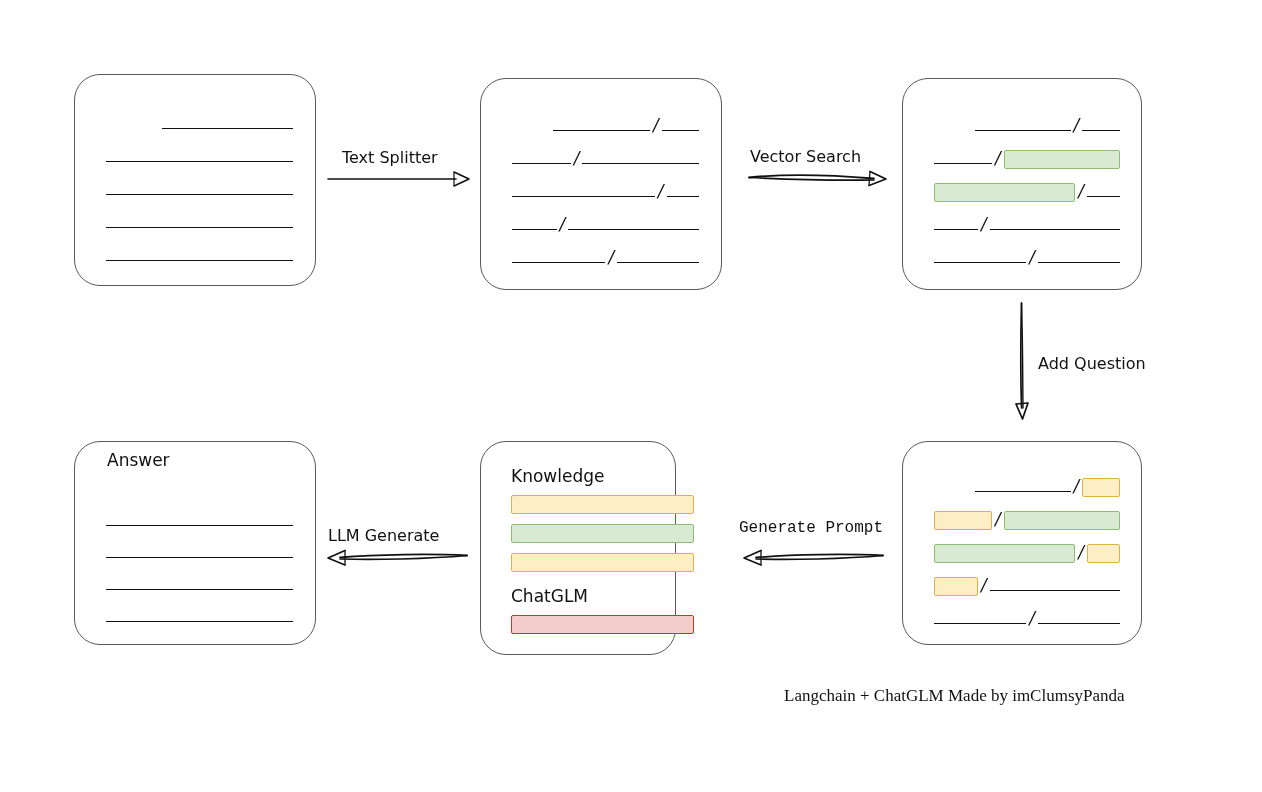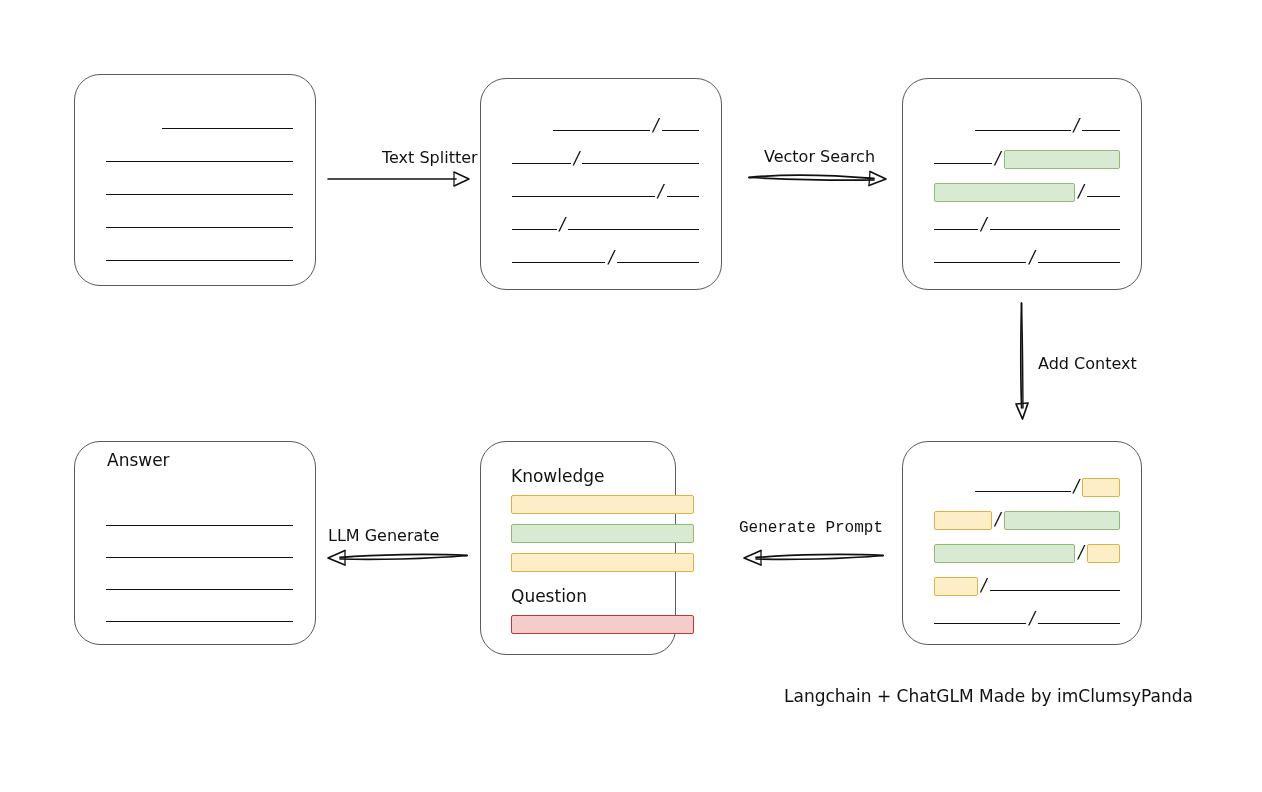--- a/index.html
+++ b/index.html
@@ -130,21 +130,21 @@
     </div>
 </div>
 
 <div class="conn" style="left:328px; top:168px; width:144px; height:20px;">
   <svg width="144" height="20" viewBox="0 0 144 20" aria-hidden="true">
     <path d="M0,11 L128,11" fill="none" stroke="#111111" stroke-width="1.6" stroke-linecap="round"></path>
     <path d="M126,4 L141,11 L126,18" fill="none" stroke="#111111" stroke-width="1.6" stroke-linejoin="round" stroke-linecap="round"></path>
     <path d="M126,4 L126,18" fill="none" stroke="#111111" stroke-width="1.2"></path>
   </svg>
 </div>
-<div class="conn-label" style="left:342px; top:148px;margin-left:40px;">Text Splitter</div>
+<div class="conn-label" style="left:342px; top:148px;">Text Splitter</div>
 
 <div class="card" style="left:480px; top:78px; width:242px; height:212px;">
   <div class="card-inner">
       <div class="doc-line" style="top: 40px;">
         <div class="spacer" style="width: 22%;"></div>
         <div class="seg" style="width: 54%;"></div>
         <span class="slash">/</span>
         <div class="seg" style="width: 21%;"></div>
       </div>
       <div class="doc-line" style="top: 73px;">
@@ -171,21 +171,21 @@
 </div>
 
 <div class="conn" style="left:748px; top:168px; width:140px; height:20px;">
   <svg width="140" height="20" viewBox="0 0 140 20" aria-hidden="true">
     <path d="M1,9.5 C40,5.5 90,7.5 126,10.5" fill="none" stroke="#111111" stroke-width="1.8" stroke-linecap="round"></path>
     <path d="M1,9.5 C42,11.5 92,12.5 126,12.0" fill="none" stroke="#111111" stroke-width="1.6" stroke-linecap="round"></path>
     <path d="M122,3.5 L138,11 L121,17.5" fill="none" stroke="#111111" stroke-width="1.7" stroke-linejoin="round" stroke-linecap="round"></path>
     <path d="M122,3.5 L121,17.5" fill="none" stroke="#111111" stroke-width="1.3"></path>
   </svg>
 </div>
-<div class="conn-label" style="left:750px; top:147px;margin-left:14px;">Vector Search</div>
+<div class="conn-label" style="left:750px; top:147px;">Vector Search</div>
 
 <div class="card" style="left:902px; top:78px; width:240px; height:212px;">
   <div class="card-inner">
       <div class="doc-line" style="top: 40px;">
         <div class="spacer" style="width: 22%;"></div>
         <div class="seg" style="width: 54%;"></div>
         <span class="slash">/</span>
         <div class="seg" style="width: 21%;"></div>
       </div>
       <div class="doc-line" style="top: 73px;">
@@ -212,21 +212,21 @@
 </div>
 
 <div class="conn" style="left:1012px; top:302px; width:22px; height:118px;">
   <svg width="22" height="118" viewBox="0 0 22 118" aria-hidden="true">
     <path d="M9.5,1 C8.6,40 8.4,72 9.6,106" fill="none" stroke="#111111" stroke-width="1.7" stroke-linecap="round"></path>
     <path d="M9.5,1 C10.8,40 10.6,72 11.0,106" fill="none" stroke="#111111" stroke-width="1.4" stroke-linecap="round"></path>
     <path d="M4,102 L10.5,117 L16,101" fill="none" stroke="#111111" stroke-width="1.7" stroke-linejoin="round" stroke-linecap="round"></path>
     <path d="M4,102 L16,101" fill="none" stroke="#111111" stroke-width="1.3"></path>
   </svg>
 </div>
-<div class="conn-label" style="left:1038px; top:354px;">Add Context</div>
+<div class="conn-label" style="left:1038px; top:354px;">Add Question</div>
 
 <div class="card" style="left:902px; top:441px; width:240px; height:204px;">
   <div class="card-inner">
       <div class="doc-line" style="top: 38px;">
         <div class="spacer" style="width: 22%;"></div>
         <div class="seg" style="width: 54%;"></div>
         <span class="slash">/</span>
         <div class="chip yellow" style="width: 21%;"></div>
       </div>
       <div class="doc-line" style="top: 71px;">
@@ -262,21 +262,21 @@
 </div>
 <div class="conn-label" style="left:739px; top:519px;font-family:Liberation Mono, monospace;">Generate Prompt</div>
 
 <div class="card" style="left:480px; top:441px; width:196px; height:214px;">
   <div class="card-title" style="left:30px; top:24px;">Knowledge</div>
   <div>
       <div class="bar" style="top: 53px; left: 30px; width: 183px; background: rgb(253, 238, 200); border: 1.4px solid rgb(223, 178, 69);"></div>
       <div class="bar" style="top: 82px; left: 30px; width: 183px; background: rgb(217, 234, 211); border: 1.4px solid rgb(143, 188, 114);"></div>
       <div class="bar" style="top: 111px; left: 30px; width: 183px; background: rgb(253, 238, 200); border: 1.4px solid rgb(223, 178, 69);"></div>
     </div>
-  <div class="card-title" style="left:30px; top:144px;">Question</div>
+  <div class="card-title" style="left:30px; top:144px;">ChatGLM</div>
   <div>
       <div class="bar" style="top: 173px; left: 30px; width: 183px; background: rgb(244, 204, 204); border: 1.4px solid rgb(192, 57, 43);"></div>
     </div>
 </div>
 
 <div class="conn" style="left:322px; top:548px; width:146px; height:20px;">
   <svg width="146" height="20" viewBox="0 0 146 20" aria-hidden="true">
     <path d="M145,7.5 C108,5.5 54,6.5 18,9.5" fill="none" stroke="#111111" stroke-width="1.8" stroke-linecap="round"></path>
     <path d="M145,7.5 C106,11 52,12 18,11" fill="none" stroke="#111111" stroke-width="1.6" stroke-linecap="round"></path>
     <path d="M23,2.5 L6,10 L23,17" fill="none" stroke="#111111" stroke-width="1.7" stroke-linejoin="round" stroke-linecap="round"></path>
@@ -296,13 +296,13 @@
       </div>
       <div class="doc-line" style="top: 136px;">
         <div class="seg" style="width: 100%;"></div>
       </div>
       <div class="doc-line" style="top: 168px;">
         <div class="seg" style="width: 100%;"></div>
       </div>
     </div>
 </div>
 
-<div class="footer-note" style="left:784px; top:686px;">Langchain + ChatGLM Made by imClumsyPanda</div>
+<div class="footer-note" style="left:784px; top:686px;font-family:Liberation Serif, serif;">Langchain + ChatGLM Made by imClumsyPanda</div>
 
 </body></html>

